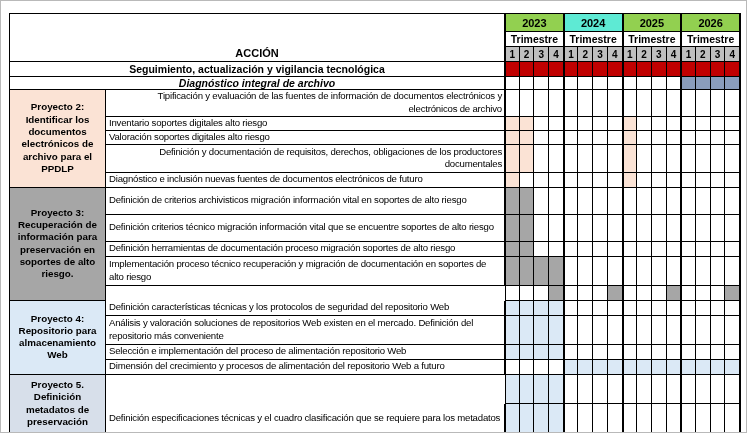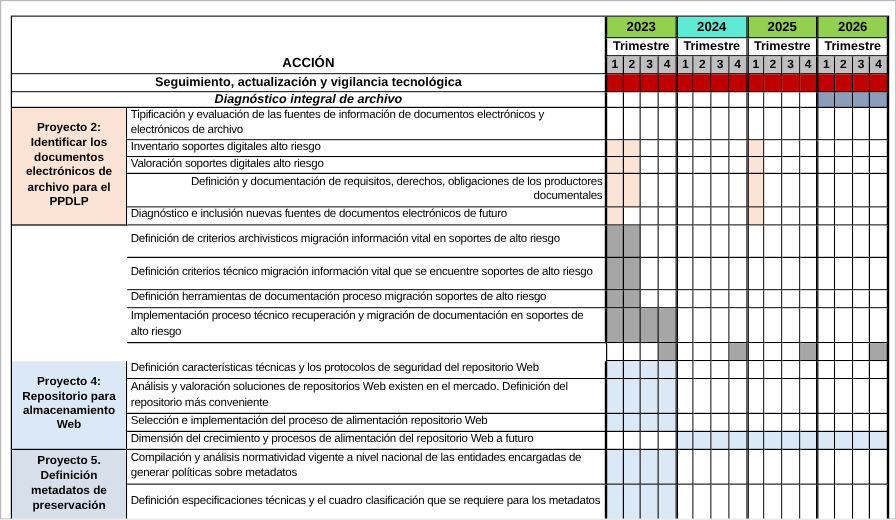--- a/index.html
+++ b/index.html
@@ -139,21 +139,21 @@
       <div class="c qc" style="grid-area: 5 / 12;"></div>
       <div class="c qc" style="grid-area: 5 / 13;"></div>
       <div class="c qc" style="grid-area: 5 / 14;"></div>
       <div class="c qc dotted yb" style="background: rgb(138, 157, 187); grid-area: 5 / 15;"></div>
       <div class="c qc dotted" style="background: rgb(138, 157, 187); grid-area: 5 / 16;"></div>
       <div class="c qc dotted" style="background: rgb(138, 157, 187); grid-area: 5 / 17;"></div>
       <div class="c qc dotted" style="background: rgb(138, 157, 187); grid-area: 5 / 18;"></div>
       <div class="c pname dotted" style="background: rgb(251, 227, 213); grid-area: 6 / 1 / span 5;">
         <span>Proyecto 2: Identificar los documentos electrónicos de archivo para el PPDLP</span>
       </div>
-      <div class="c act" style="grid-area: 6 / 2;">
+      <div class="c act" style="grid-area: 6 / 2; text-align: right;">
         <span>Tipificación y evaluación de las fuentes de información de documentos electrónicos y electrónicos de archivo</span>
       </div>
       <div class="c qc yb" style="grid-area: 6 / 3;"></div>
       <div class="c qc" style="grid-area: 6 / 4;"></div>
       <div class="c qc" style="grid-area: 6 / 5;"></div>
       <div class="c qc" style="grid-area: 6 / 6;"></div>
       <div class="c qc yb" style="grid-area: 6 / 7;"></div>
       <div class="c qc" style="grid-area: 6 / 8;"></div>
       <div class="c qc" style="grid-area: 6 / 9;"></div>
       <div class="c qc" style="grid-area: 6 / 10;"></div>
@@ -234,20 +234,23 @@
       <div class="c qc" style="grid-area: 10 / 9;"></div>
       <div class="c qc" style="grid-area: 10 / 10;"></div>
       <div class="c qc dotted yb" style="background: rgb(251, 227, 213); grid-area: 10 / 11;"></div>
       <div class="c qc" style="grid-area: 10 / 12;"></div>
       <div class="c qc" style="grid-area: 10 / 13;"></div>
       <div class="c qc" style="grid-area: 10 / 14;"></div>
       <div class="c qc yb" style="grid-area: 10 / 15;"></div>
       <div class="c qc" style="grid-area: 10 / 16;"></div>
       <div class="c qc" style="grid-area: 10 / 17;"></div>
       <div class="c qc" style="grid-area: 10 / 18;"></div>
+      <div class="c pname dotted" style="background: rgb(166, 166, 166); grid-area: 11 / 1 / span 5;">
+        <span>Proyecto 3: Recuperación de información para preservación en soportes de alto riesgo.</span>
+      </div>
       <div class="c act" style="grid-area: 11 / 2;">
         <span>Definición de criterios archivisticos migración información vital en soportes de alto riesgo</span>
       </div>
       <div class="c qc dotted yb" style="background: rgb(166, 166, 166); grid-area: 11 / 3;"></div>
       <div class="c qc dotted" style="background: rgb(166, 166, 166); grid-area: 11 / 4;"></div>
       <div class="c qc" style="grid-area: 11 / 5;"></div>
       <div class="c qc" style="grid-area: 11 / 6;"></div>
       <div class="c qc yb" style="grid-area: 11 / 7;"></div>
       <div class="c qc" style="grid-area: 11 / 8;"></div>
       <div class="c qc" style="grid-area: 11 / 9;"></div>
@@ -408,23 +411,20 @@
       <div class="c qc dotted" style="background: rgb(219, 233, 246); grid-area: 19 / 12;"></div>
       <div class="c qc dotted" style="background: rgb(219, 233, 246); grid-area: 19 / 13;"></div>
       <div class="c qc dotted" style="background: rgb(219, 233, 246); grid-area: 19 / 14;"></div>
       <div class="c qc dotted yb" style="background: rgb(219, 233, 246); grid-area: 19 / 15;"></div>
       <div class="c qc dotted" style="background: rgb(219, 233, 246); grid-area: 19 / 16;"></div>
       <div class="c qc dotted" style="background: rgb(219, 233, 246); grid-area: 19 / 17;"></div>
       <div class="c qc dotted" style="background: rgb(219, 233, 246); grid-area: 19 / 18;"></div>
       <div class="c pname dotted" style="background: rgb(215, 223, 234); grid-area: 20 / 1 / span 2;">
         <span>Proyecto 5. Definición metadatos de preservación</span>
       </div>
-      <div class="c act" style="grid-area: 20 / 2;">
-        <span>Compilación y análisis normatividad vigente a nivel nacional de las entidades encargadas de generar políticas sobre metadatos</span>
-      </div>
       <div class="c qc dotted yb" style="background: rgb(219, 233, 246); grid-area: 20 / 3;"></div>
       <div class="c qc dotted" style="background: rgb(219, 233, 246); grid-area: 20 / 4;"></div>
       <div class="c qc dotted" style="background: rgb(219, 233, 246); grid-area: 20 / 5;"></div>
       <div class="c qc dotted" style="background: rgb(219, 233, 246); grid-area: 20 / 6;"></div>
       <div class="c qc yb" style="grid-area: 20 / 7;"></div>
       <div class="c qc" style="grid-area: 20 / 8;"></div>
       <div class="c qc" style="grid-area: 20 / 9;"></div>
       <div class="c qc" style="grid-area: 20 / 10;"></div>
       <div class="c qc yb" style="grid-area: 20 / 11;"></div>
       <div class="c qc" style="grid-area: 20 / 12;"></div>

